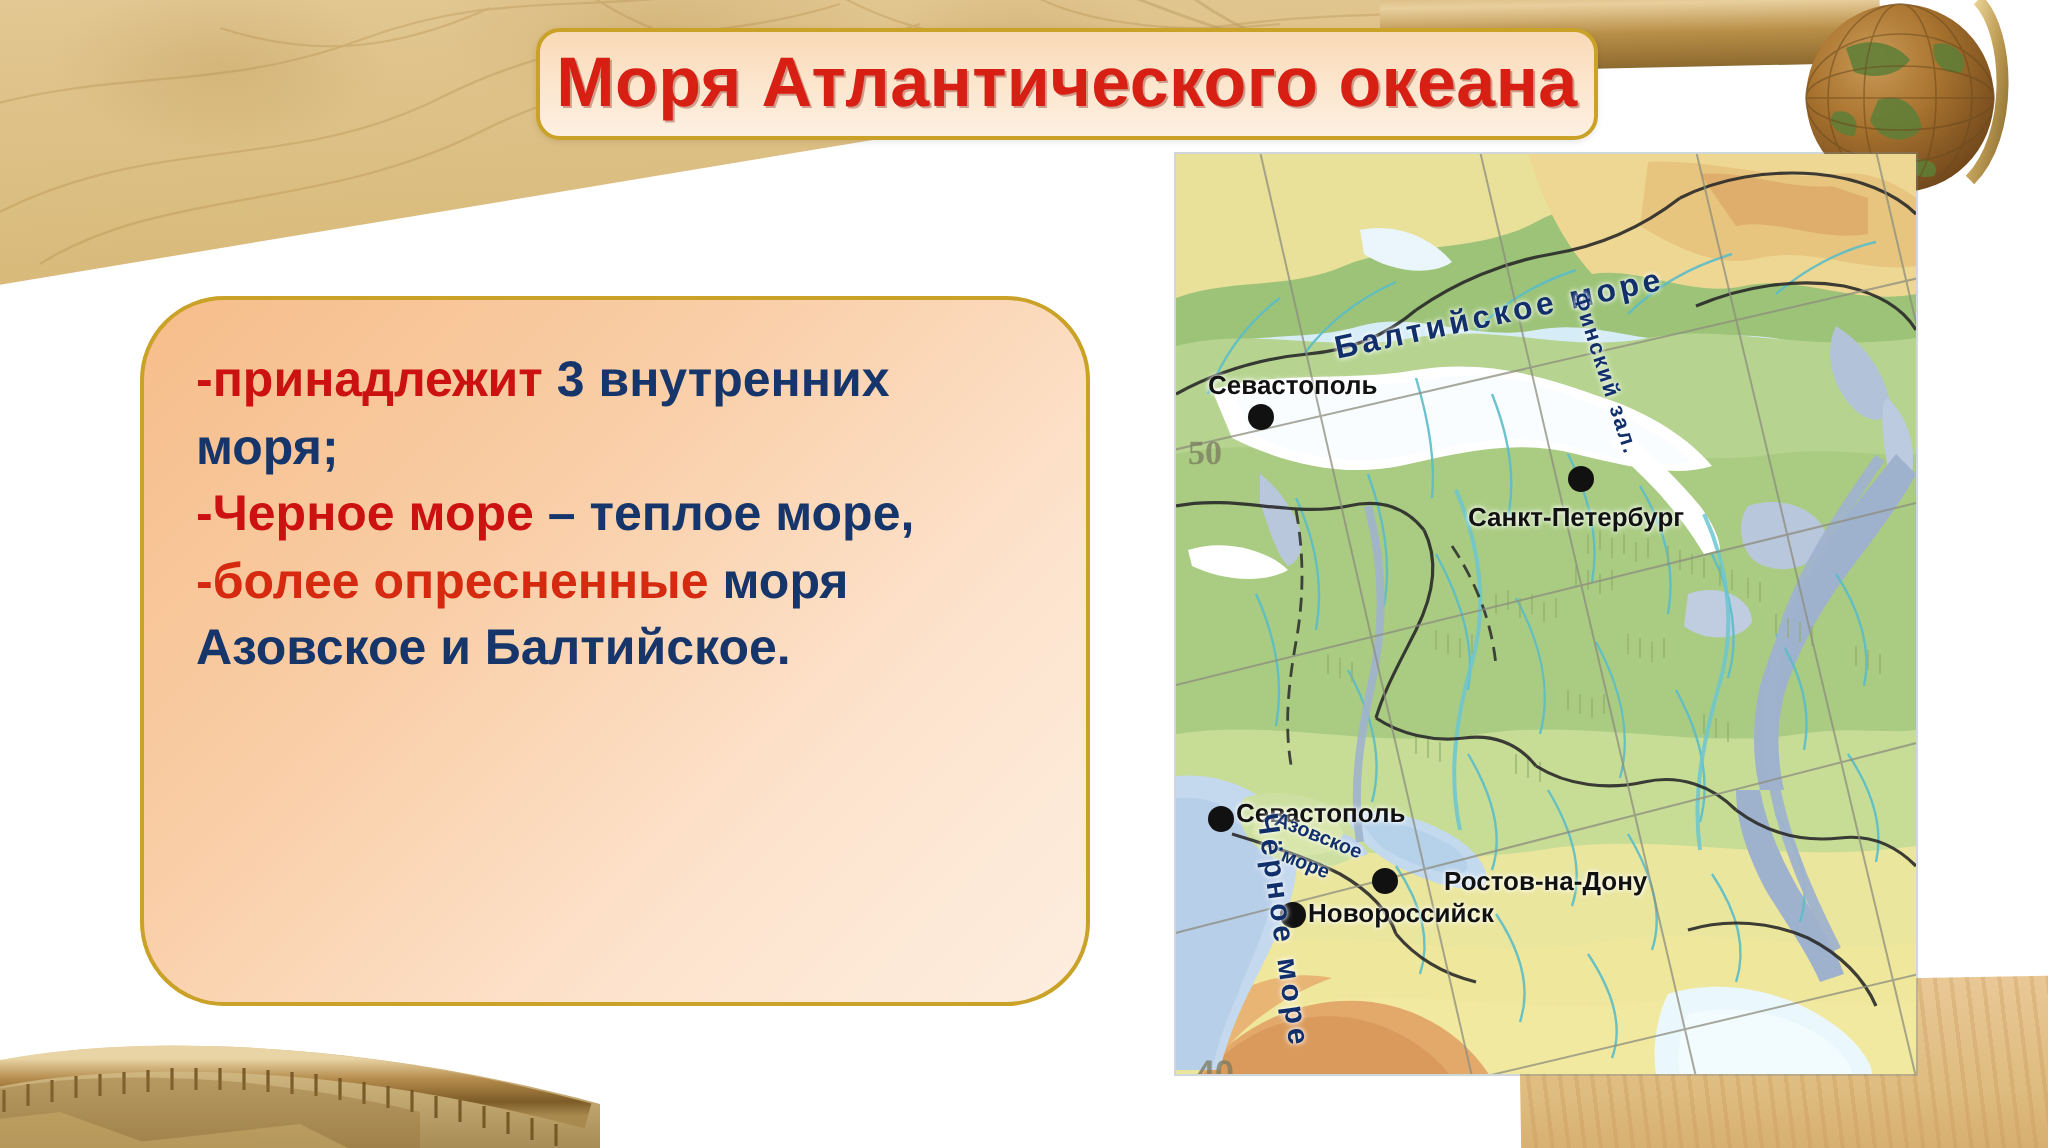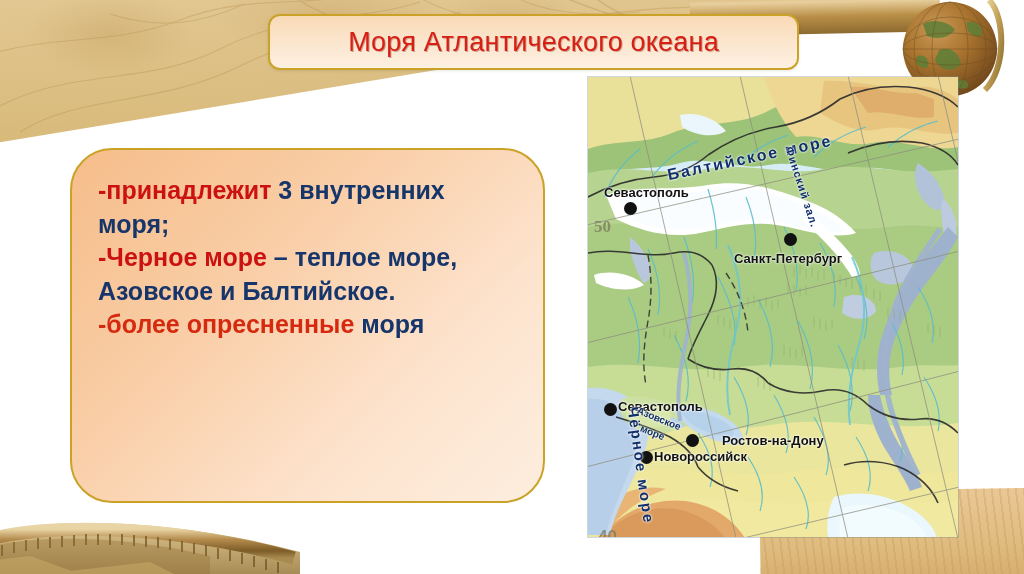--- a/index.html
+++ b/index.html
@@ -40,21 +40,21 @@
       repeating-linear-gradient(84deg, rgba(198,148,88,.30) 0 2px, rgba(0,0,0,0) 2px 8px),
       linear-gradient(180deg,#eac896 0%, #debb7e 60%, #d4ab6c 100%);
     transform:rotate(-1deg);}
 
   
   .title-plaque{position:absolute;left:268px;top:14px;width:527px;height:52px;
     border:2px solid #c9a227;border-radius:12px;
     background:linear-gradient(180deg,#f9d9b6 0%,#fbe3c8 38%,#fdf0e2 100%);
     box-shadow:0 1px 3px rgba(0,0,0,.10);
     display:flex;align-items:center;justify-content:center;}
-  .title-text{font-size:27px;font-weight:normal;color:#d81f14;letter-spacing:.2px;
+  .title-text{font-size:35px;font-weight:bold;color:#d81f14;letter-spacing:.2px;
     text-shadow:1px 1px 0 rgba(120,20,10,.35);white-space:nowrap;}
 
   
   .callout{position:absolute;left:70px;top:148px;width:475px;height:355px;
     border:2px solid #c9a227;border-radius:42px;
     background:linear-gradient(135deg,#f6bd8a 0%,#f9cda5 35%,#fde3cd 70%,#fdeedf 100%);
     box-sizing:border-box;padding:24px 26px 10px 26px;}
   .line{font-size:25px;font-weight:bold;color:#16366b;line-height:1.34;white-space:nowrap;}
   .hl{color:#cc1111;}
   .hl2{color:#d52a10;}
@@ -190,24 +190,24 @@
     <div class="line">
       <span class="hl">-принадлежит</span><span> 3 внутренних</span>
     </div>
     <div class="line">
       <span>моря;</span>
     </div>
     <div class="line">
       <span class="hl">-Черное море</span><span> – теплое море,</span>
     </div>
     <div class="line">
-      <span>Азовское и Балтийское.</span>
+      <span class="hl2">-более опресненные</span><span> моря</span>
     </div>
     <div class="line">
-      <span class="hl2">-более опресненные</span><span> моря</span>
+      <span>Азовское и Балтийское.</span>
     </div>
   </div>
 
   <div class="map">
     <svg width="370" height="460" viewBox="0 0 370 460">
       <defs>
         <linearGradient id="seagrad" x1="0" y1="0" x2="0" y2="1">
           <stop offset="0%" stop-color="#d8eef7"></stop>
             <stop offset="100%" stop-color="#cfe8f4"></stop>
         </linearGradient>

